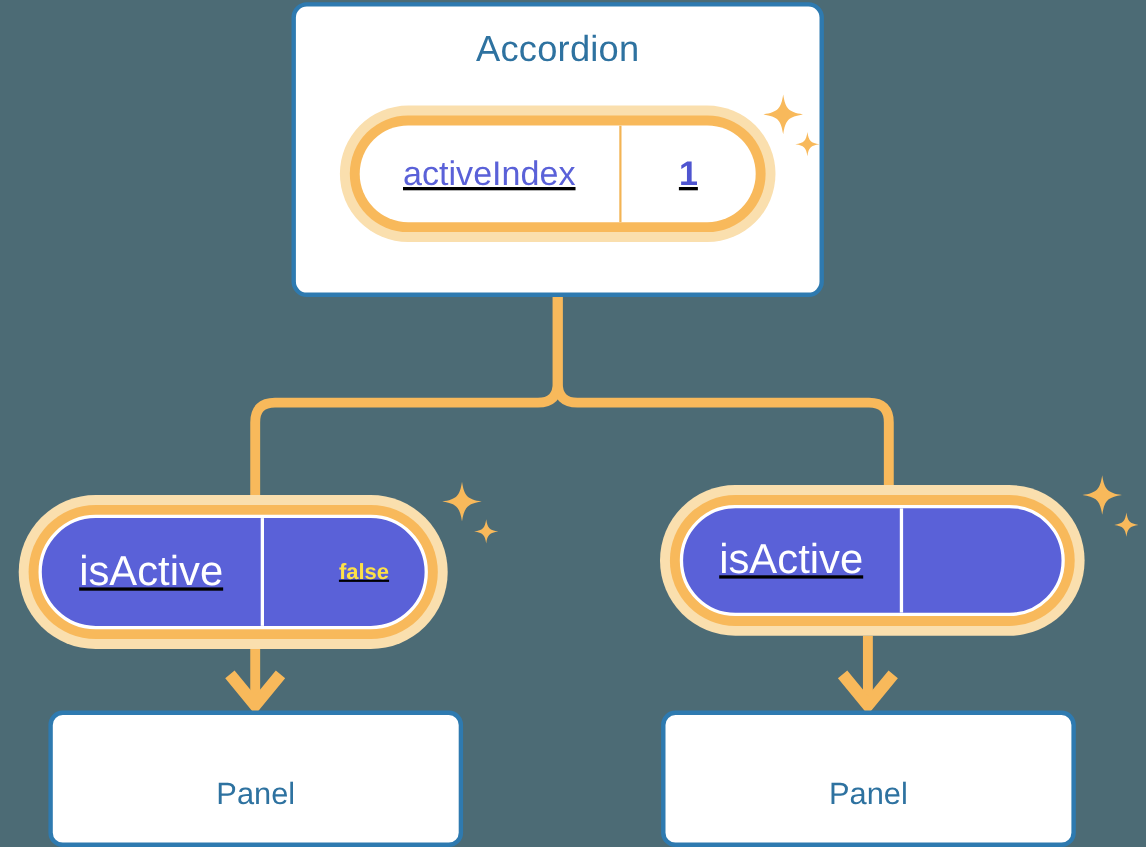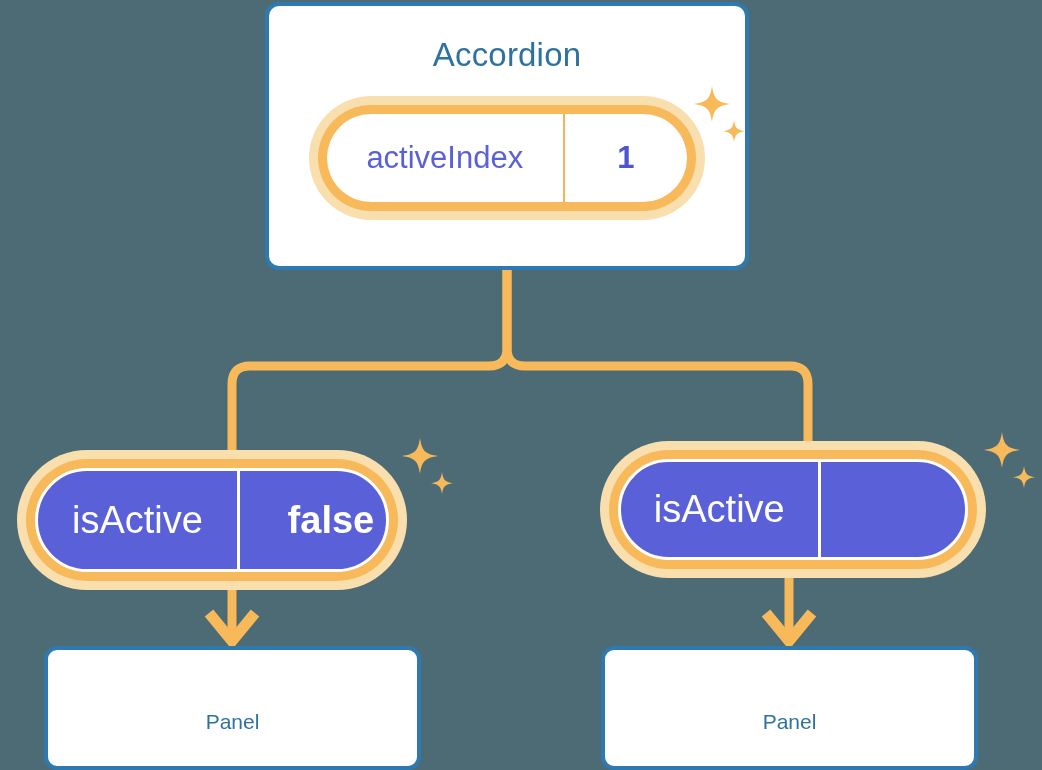--- a/index.html
+++ b/index.html
@@ -36,21 +36,21 @@
     box-sizing: border-box;
   }
   #accordion-card {
     left: 265px;
     top: 2px;
     width: 484px;
     height: 268px;
   }
   .comp-title {
     position: absolute;
-    top: 30px;
+    top: 19px;
     left: 0;
     width: 100%;
     text-align: center;
     font-size: 33px;
     color: #2e72a0;
     letter-spacing: .2px;
   }
   
   .pill-wrap {
     position: absolute;
@@ -76,20 +76,21 @@
   .pill-body {
     position: absolute;
     left: 18px;
     top: 18px;
     right: 18px;
     bottom: 18px;
     border-radius: 999px;
     display: flex;
     align-items: stretch;
     overflow: hidden;
+    text-decoration: underline;
   }
   .pill-body.light {
     background: #ffffff;
   }
   .pill-body.violet {
     background: #5a61d8;
     border: 3px solid #ffffff;
     box-sizing: border-box;
   }
   .pill-key, .pill-val {
@@ -111,22 +112,22 @@
     font-weight: bold;
   }
   .pill-body.violet .pill-key {
     flex: 0 0 58%;
     color: #ffffff;
     font-size: 38px;
     border-right: 3px solid #ffffff;
   }
   .pill-body.violet .pill-val {
     flex: 1 1 auto;
-    color: #ffffff;
-    font-size: 38px;
+    color: #fde047;
+    font-size: 20px;
     font-weight: bold;
     padding-left: 36px;
   }
   #pill-accordion {
     left: 309px;
     top: 96px;
     width: 396px;
     height: 124px;
   }
   #pill-left {
@@ -156,21 +157,21 @@
     border: 4px solid #2e7ab0;
     border-radius: 13px;
     box-sizing: border-box;
     display: flex;
     align-items: center;
     justify-content: center;
   }
   #panel-left  { left: 44px;  top: 646px; width: 377px; height: 124px; }
   #panel-right { left: 601px; top: 646px; width: 377px; height: 124px; }
   .panel-title {
-    font-size: 21px;
+    font-size: 28px;
     color: #2e72a0;
     margin-top: 27px;
   }
 </style>
 </head>
 <body>
 
 <div id="stage">
 
   <svg id="wires" viewBox="0 0 1042 770">

